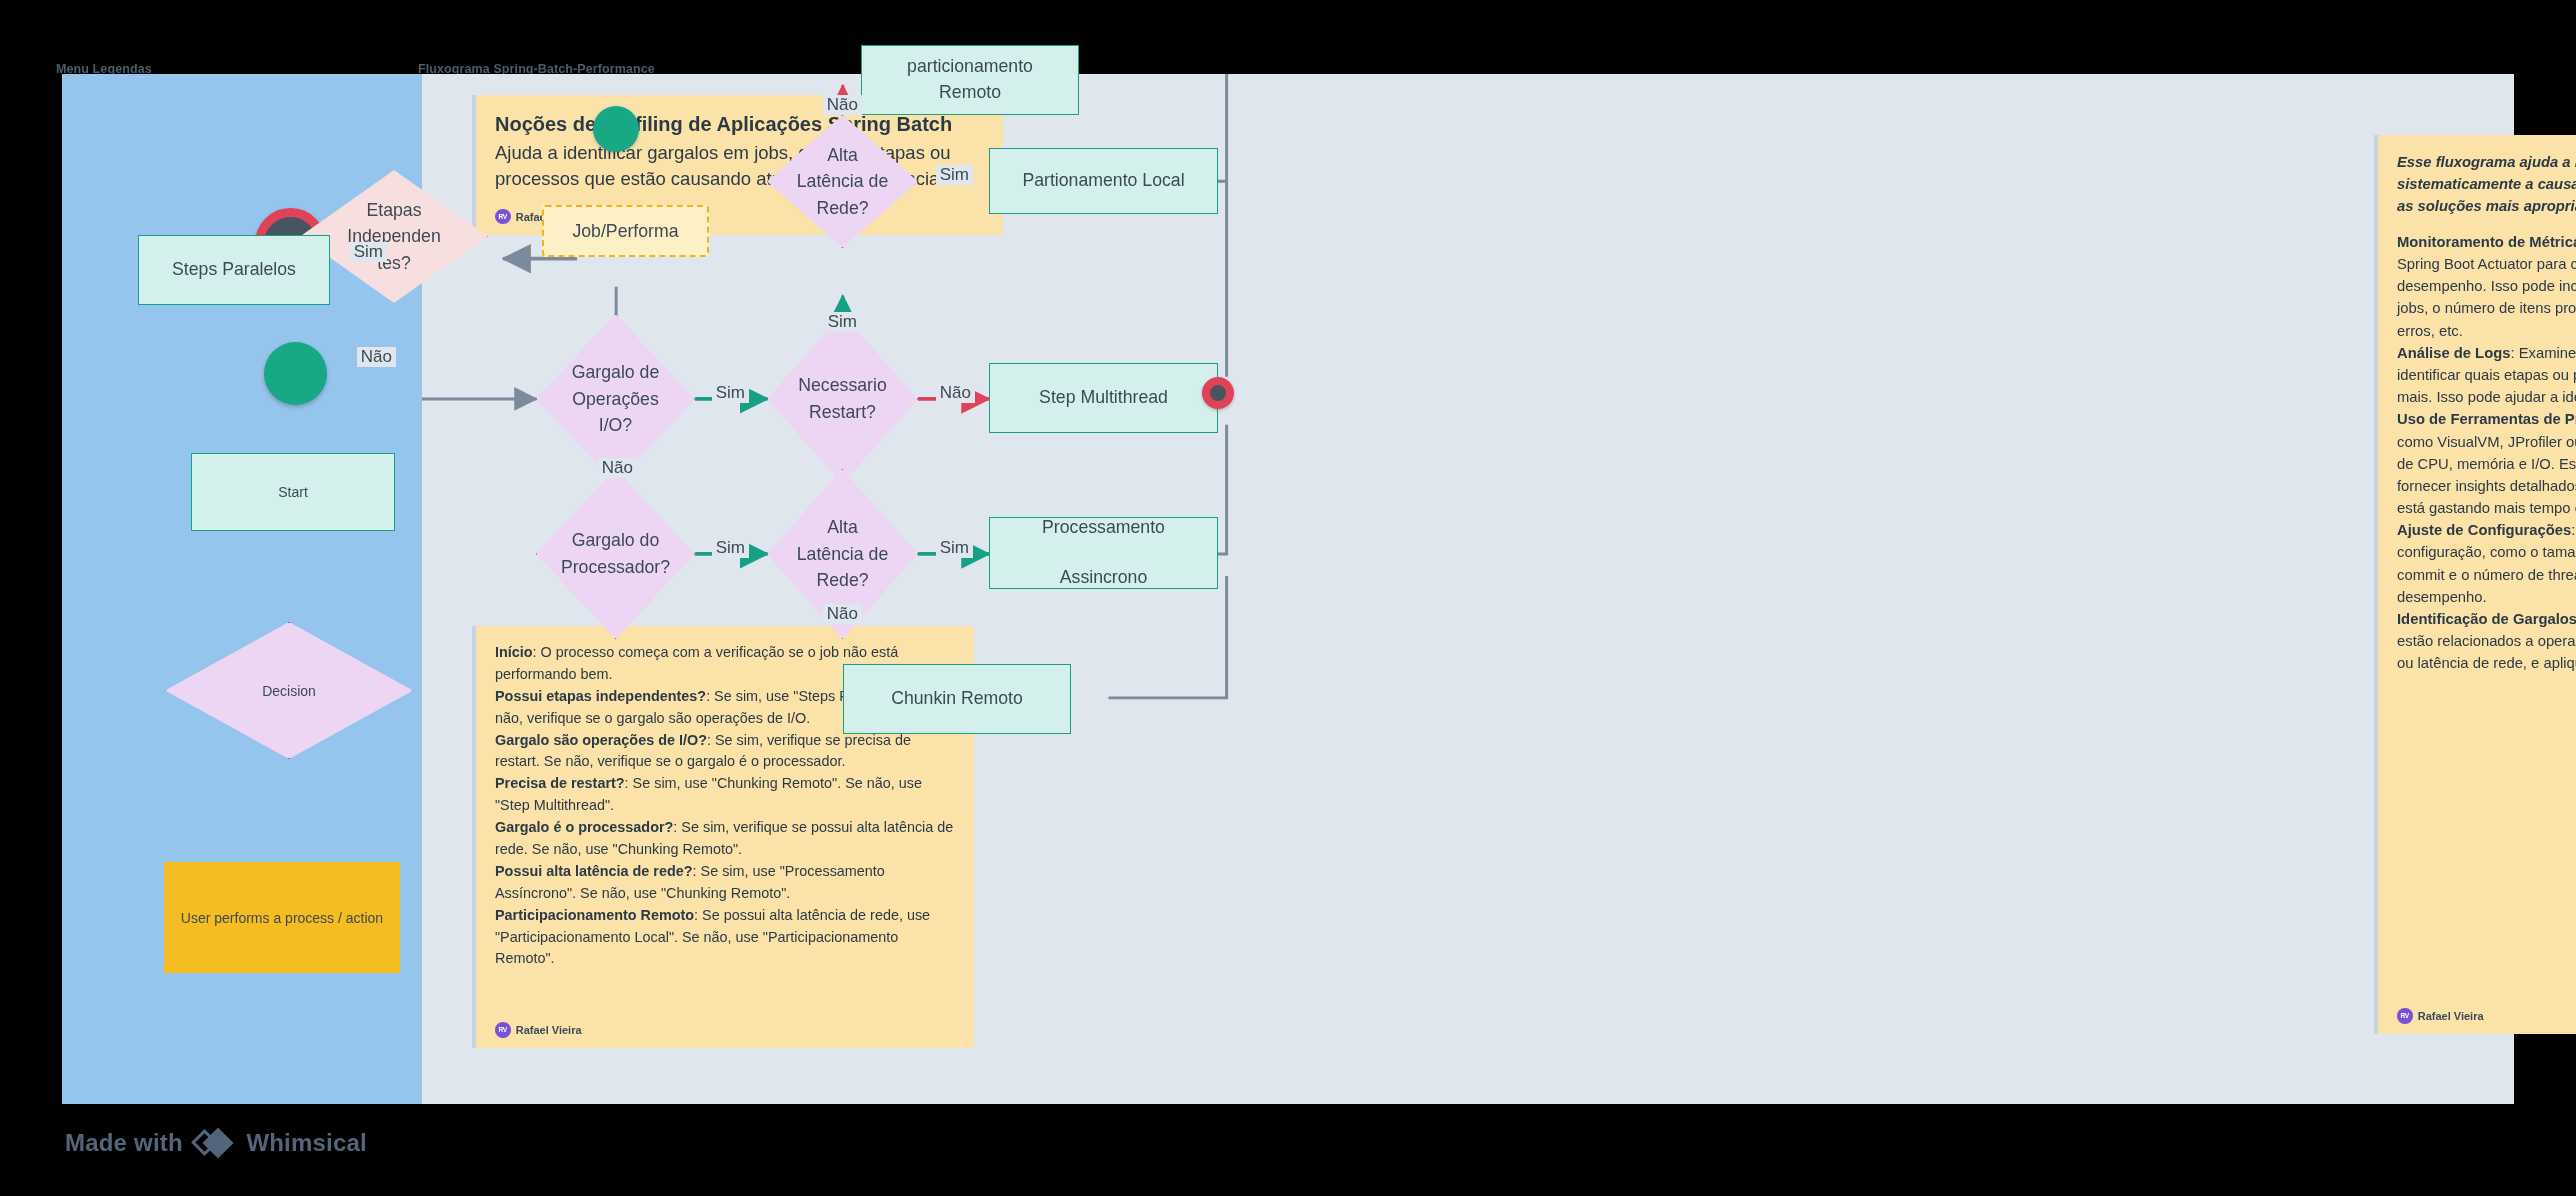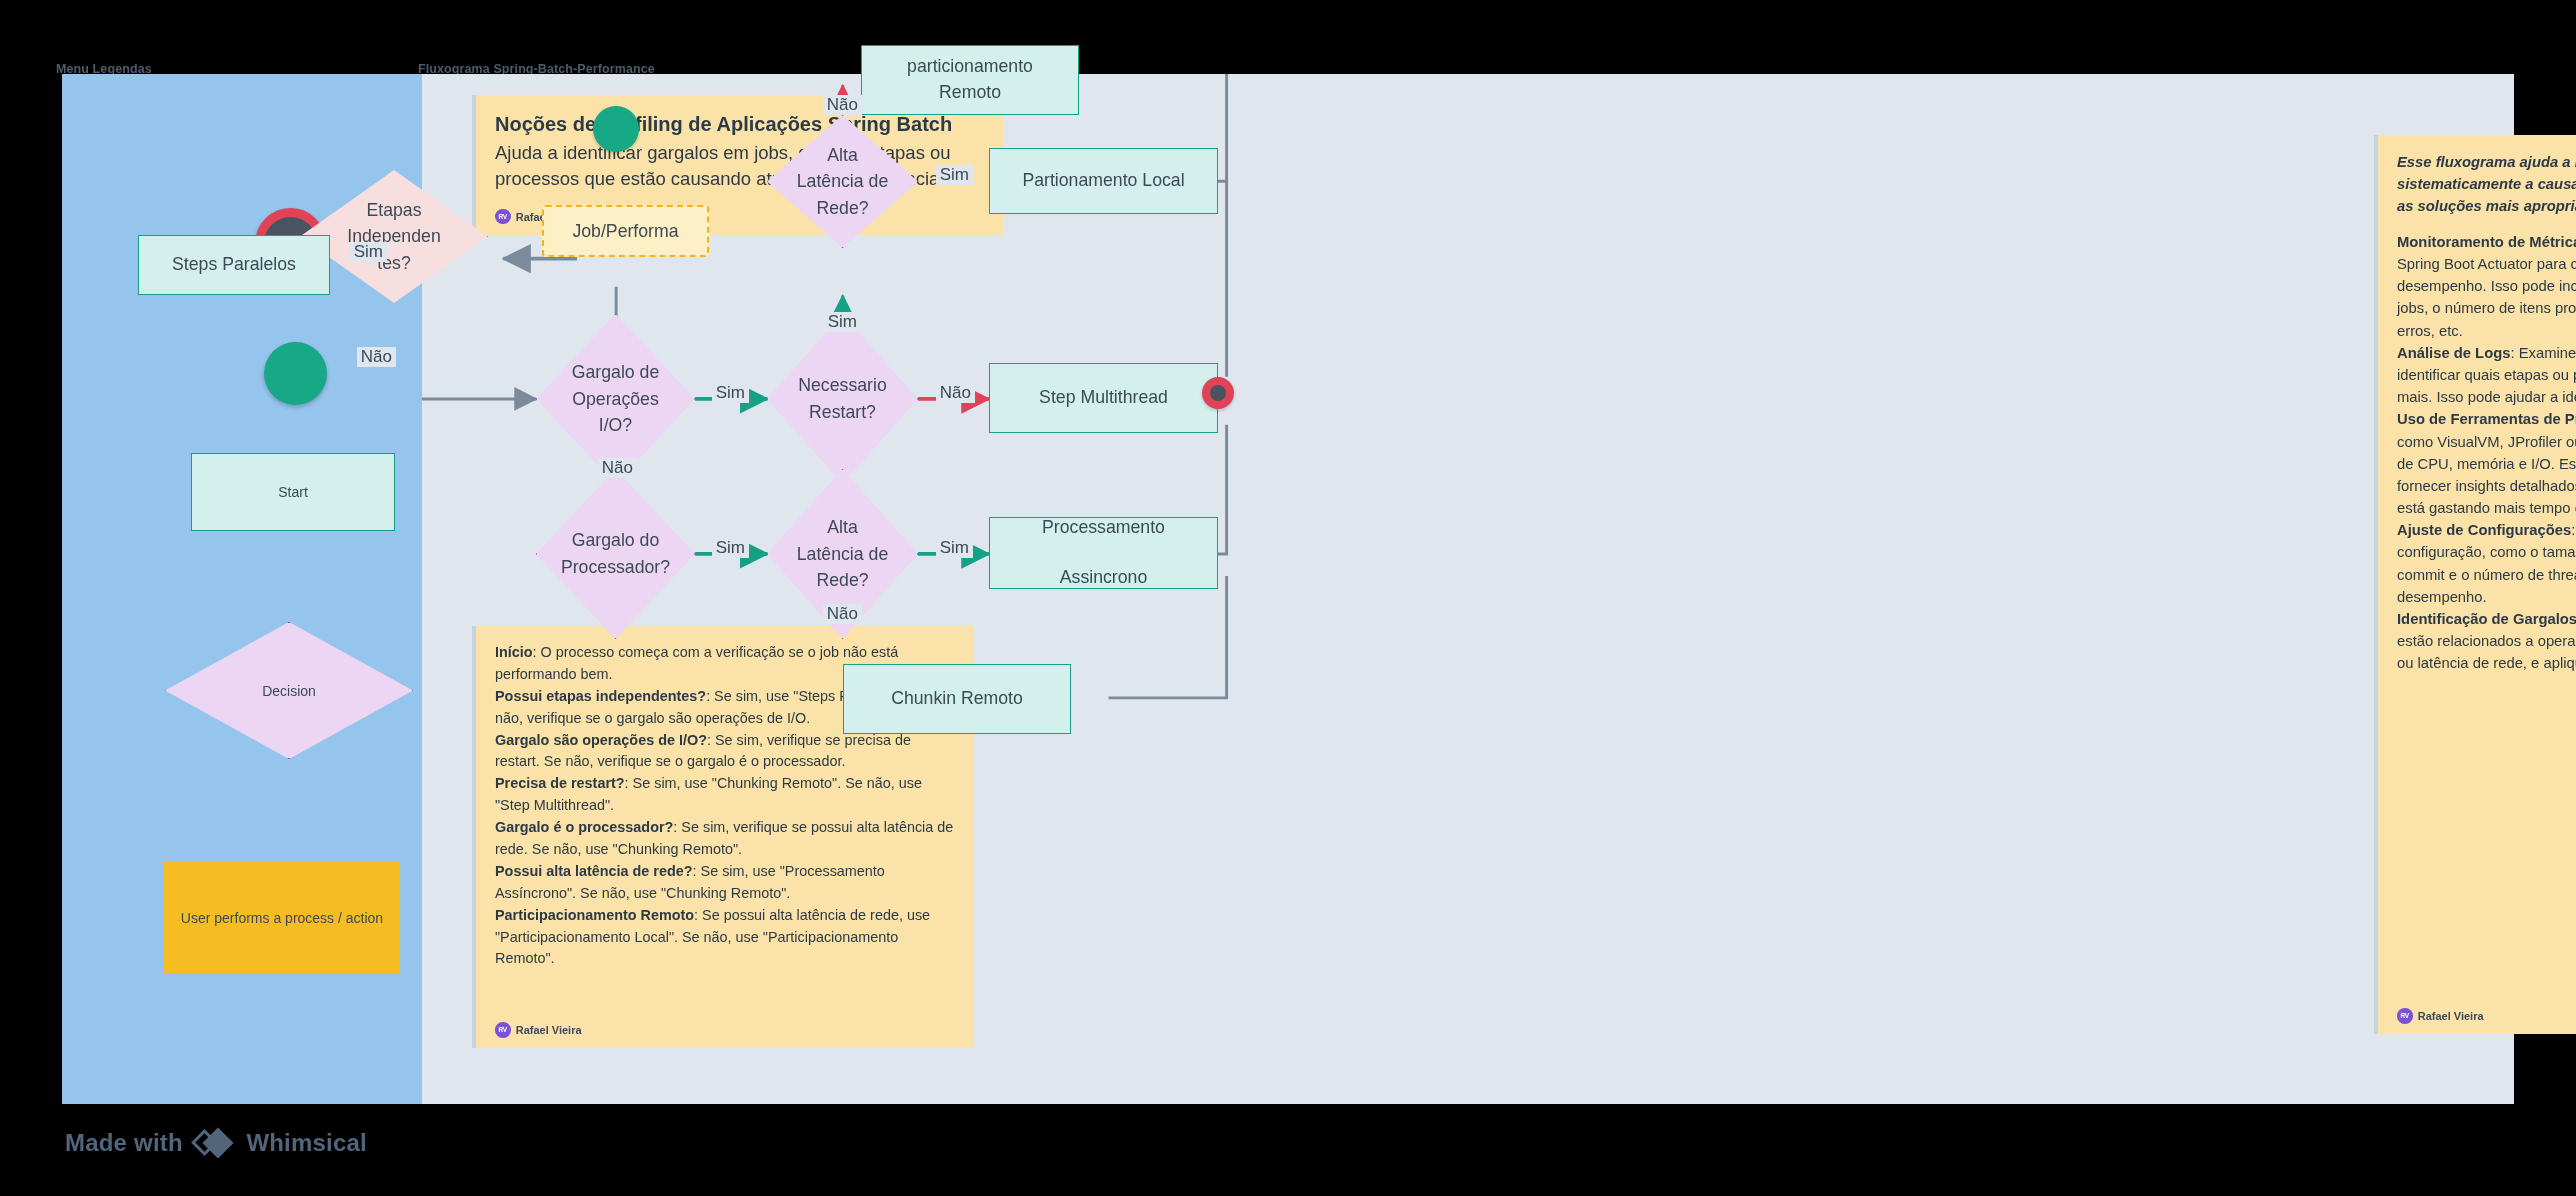--- a/index.html
+++ b/index.html
@@ -351,21 +351,21 @@
 
     <div class="diamond-wrap" style="left:-122px; top:96px; width:188px; height:133px;">
       <div class="shape dashed-pink"></div>
       <div class="txt">
         <span>Etapas</span>
         <span>Independen</span>
         <span>tes?</span>
       </div>
     </div>
 
-    <div class="node proc" style="left:-284px; top:161px; width:192px; height:60px;text-align:center;">
+    <div class="node proc" style="left:-284px; top:161px; width:192px; height:70px;text-align:center;">
       <span>Steps Paralelos</span>
     </div>
 
     <div class="node proc" style="left:439px; top:-29.5px; width:218px; height:70px; flex-direction:column;">
       <span>particionamento</span>
       <span>Remoto</span>
     </div>
 
     <div class="diamond-wrap" style="left:345px; top:41px; width:151px; height:133px;">
       <div class="shape"></div>

